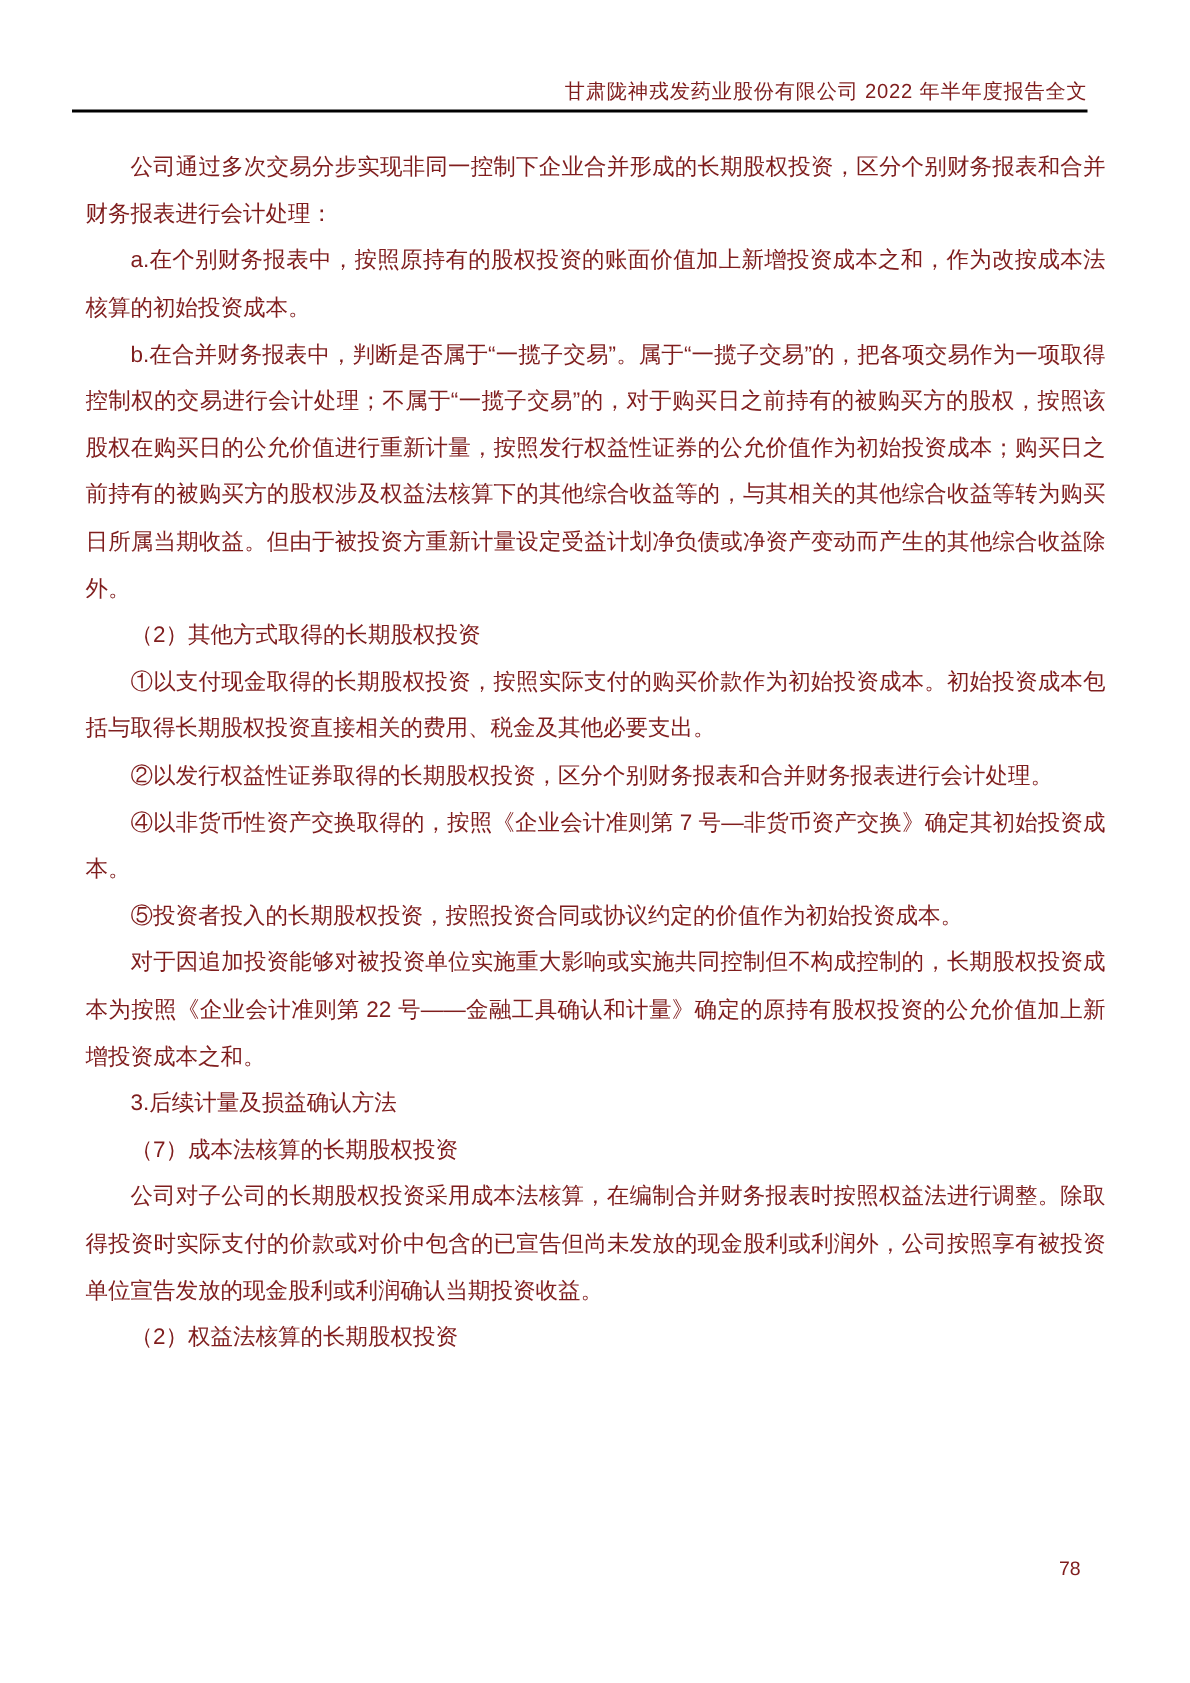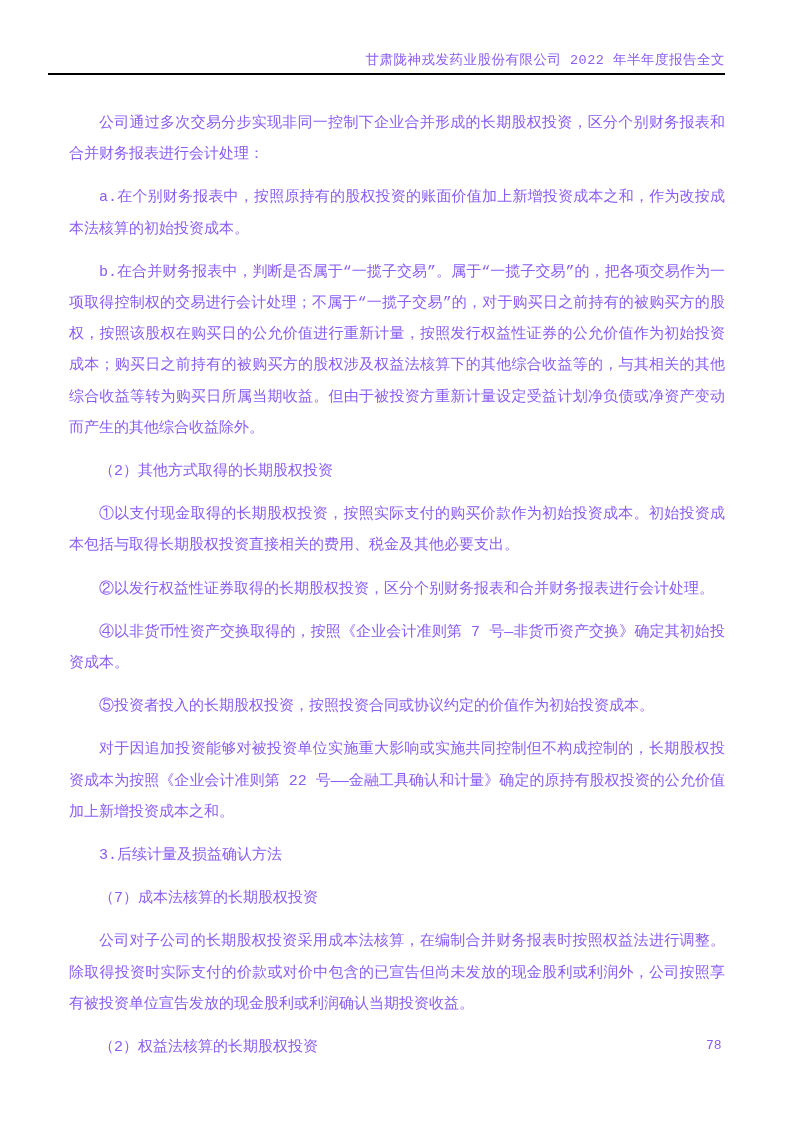--- a/index.html
+++ b/index.html
@@ -5,22 +5,22 @@
   html, body {
     margin: 0;
     padding: 0;
     background: #ffffff;
   }
   .page {
     position: relative;
     width: 780px;
     height: 1122px;
     background: #ffffff;
-    color: #8b5cf6;
-    font-family: Liberation Mono, monospace;
+    color: #7f1d1d;
+    font-family: Liberation Sans, sans-serif;
     overflow: hidden;
   }
   .page-header {
     position: absolute;
     top: 52px;
     left: 48px;
     right: 55px;
     text-align: right;
     font-size: 13.5px;
     line-height: 17px;
@@ -31,21 +31,21 @@
   .doc-body {
     position: absolute;
     top: 96px;
     left: 57px;
     width: 680px;
     font-size: 15px;
     line-height: 31.2px;
     text-align: justify;
   }
   .doc-body p {
-    margin: 12px;
+    margin: 0;
     padding: 0;
     text-indent: 2em;
     word-break: break-all;
   }
   .page-number {
     position: absolute;
     top: 1038px;
     left: 706px;
     font-size: 13px;
   }

